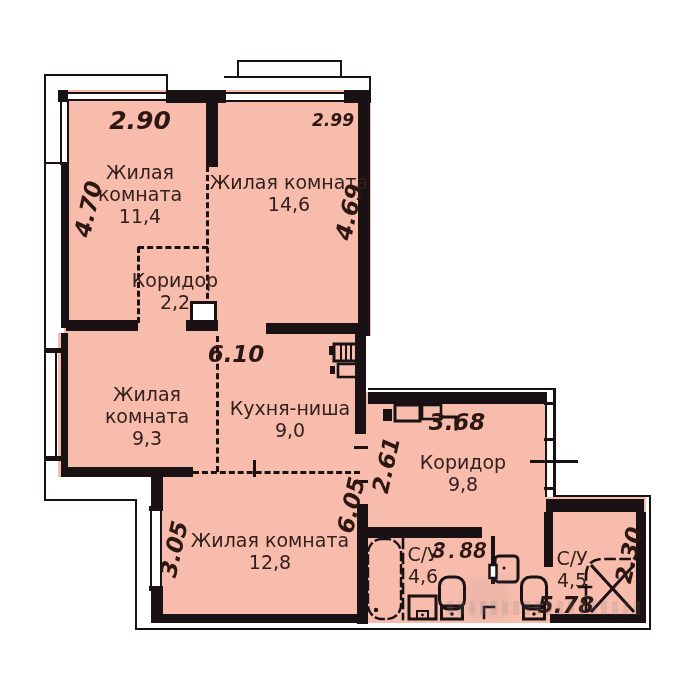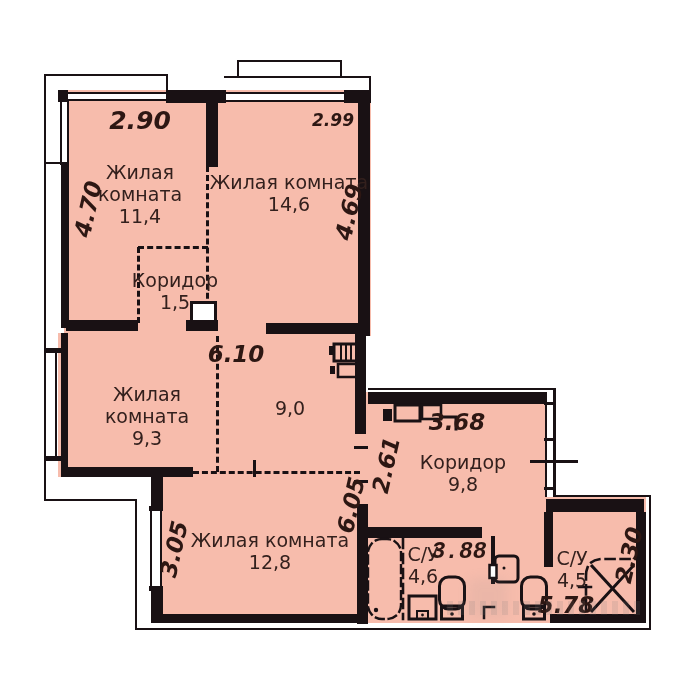--- a/index.html
+++ b/index.html
@@ -161,28 +161,29 @@
       <div>Жилая</div>
       <div>комната</div>
       <div class="room-area">11,4</div>
     </div>
     <div class="room-label" style="left: 289px; top: 171px;">
       <div>Жилая комната</div>
       <div class="room-area">14,6</div>
     </div>
     <div class="room-label" style="left: 175px; top: 269px;">
       <div>Коридор</div>
-      <div class="room-area">1,5</div>
+      <div class="room-area">2,2</div>
     </div>
     <div class="room-label" style="left: 147px; top: 383px;">
       <div>Жилая</div>
       <div>комната</div>
       <div class="room-area">9,3</div>
     </div>
     <div class="room-label" style="left: 290px; top: 397px;">
+      <div>Кухня-ниша</div>
       <div class="room-area">9,0</div>
     </div>
     <div class="room-label" style="left: 463px; top: 451px;">
       <div>Коридор</div>
       <div class="room-area">9,8</div>
     </div>
     <div class="room-label" style="left: 270px; top: 529px;">
       <div>Жилая комната</div>
       <div class="room-area">12,8</div>
     </div>

